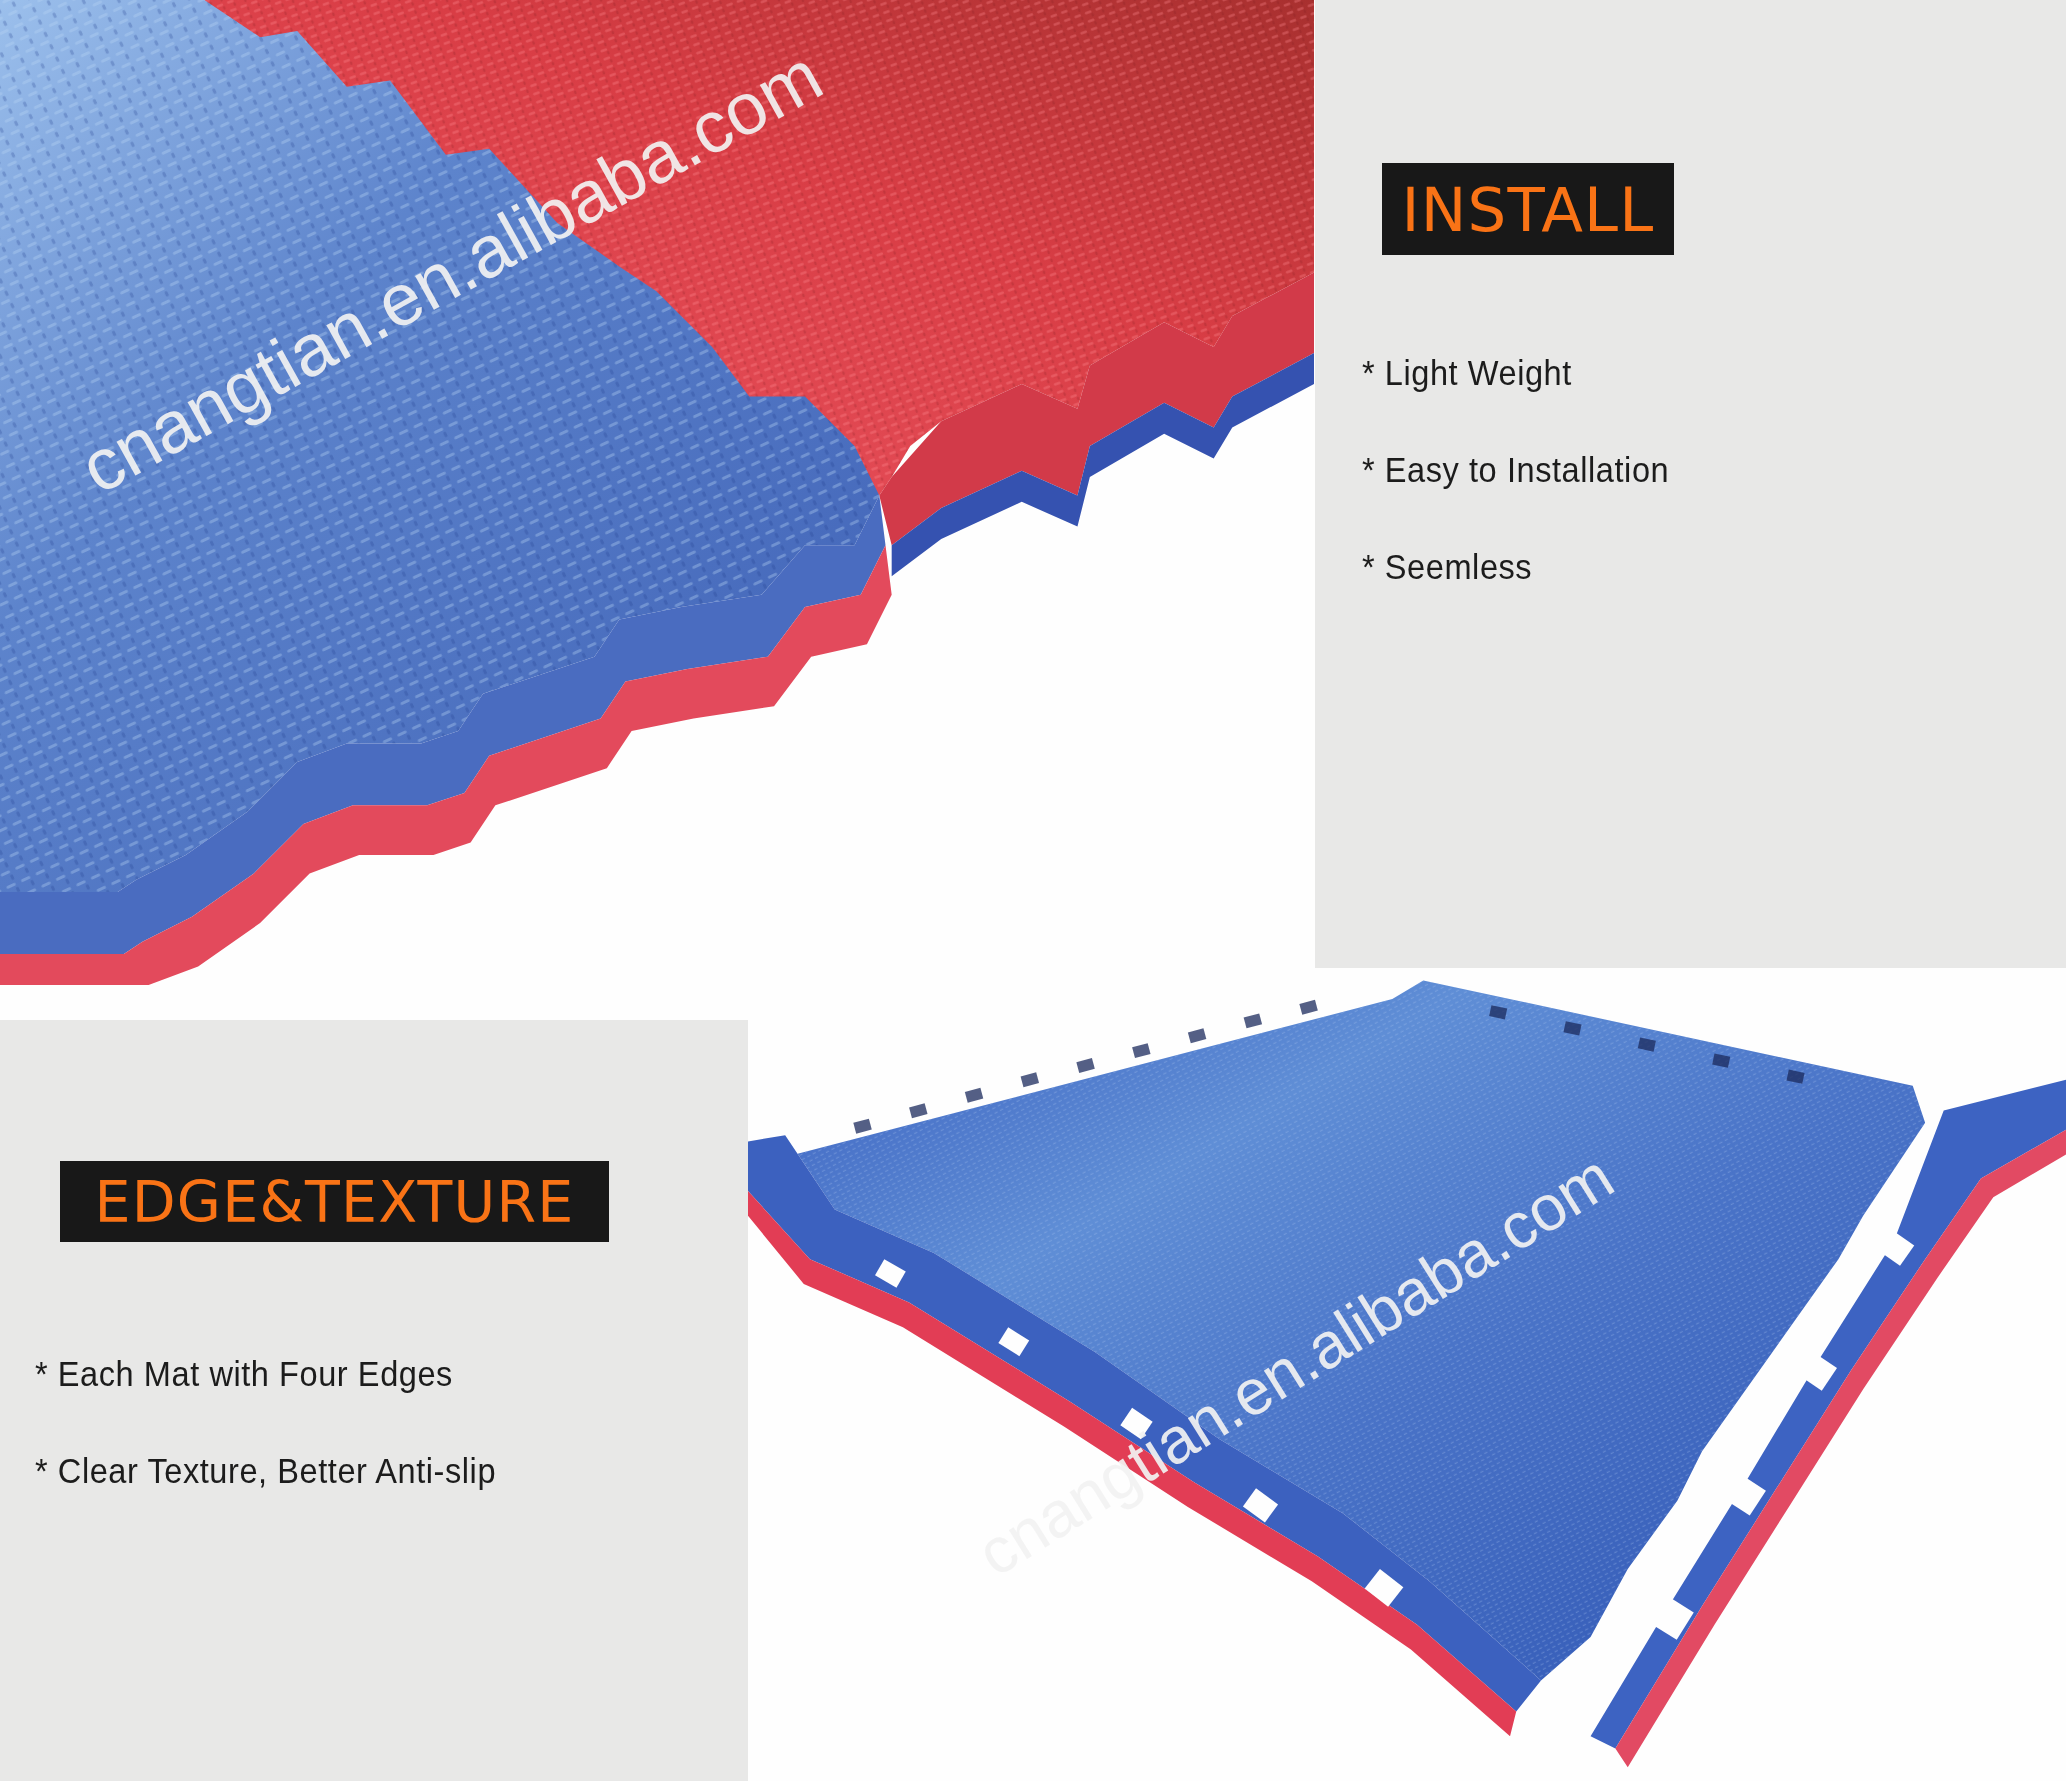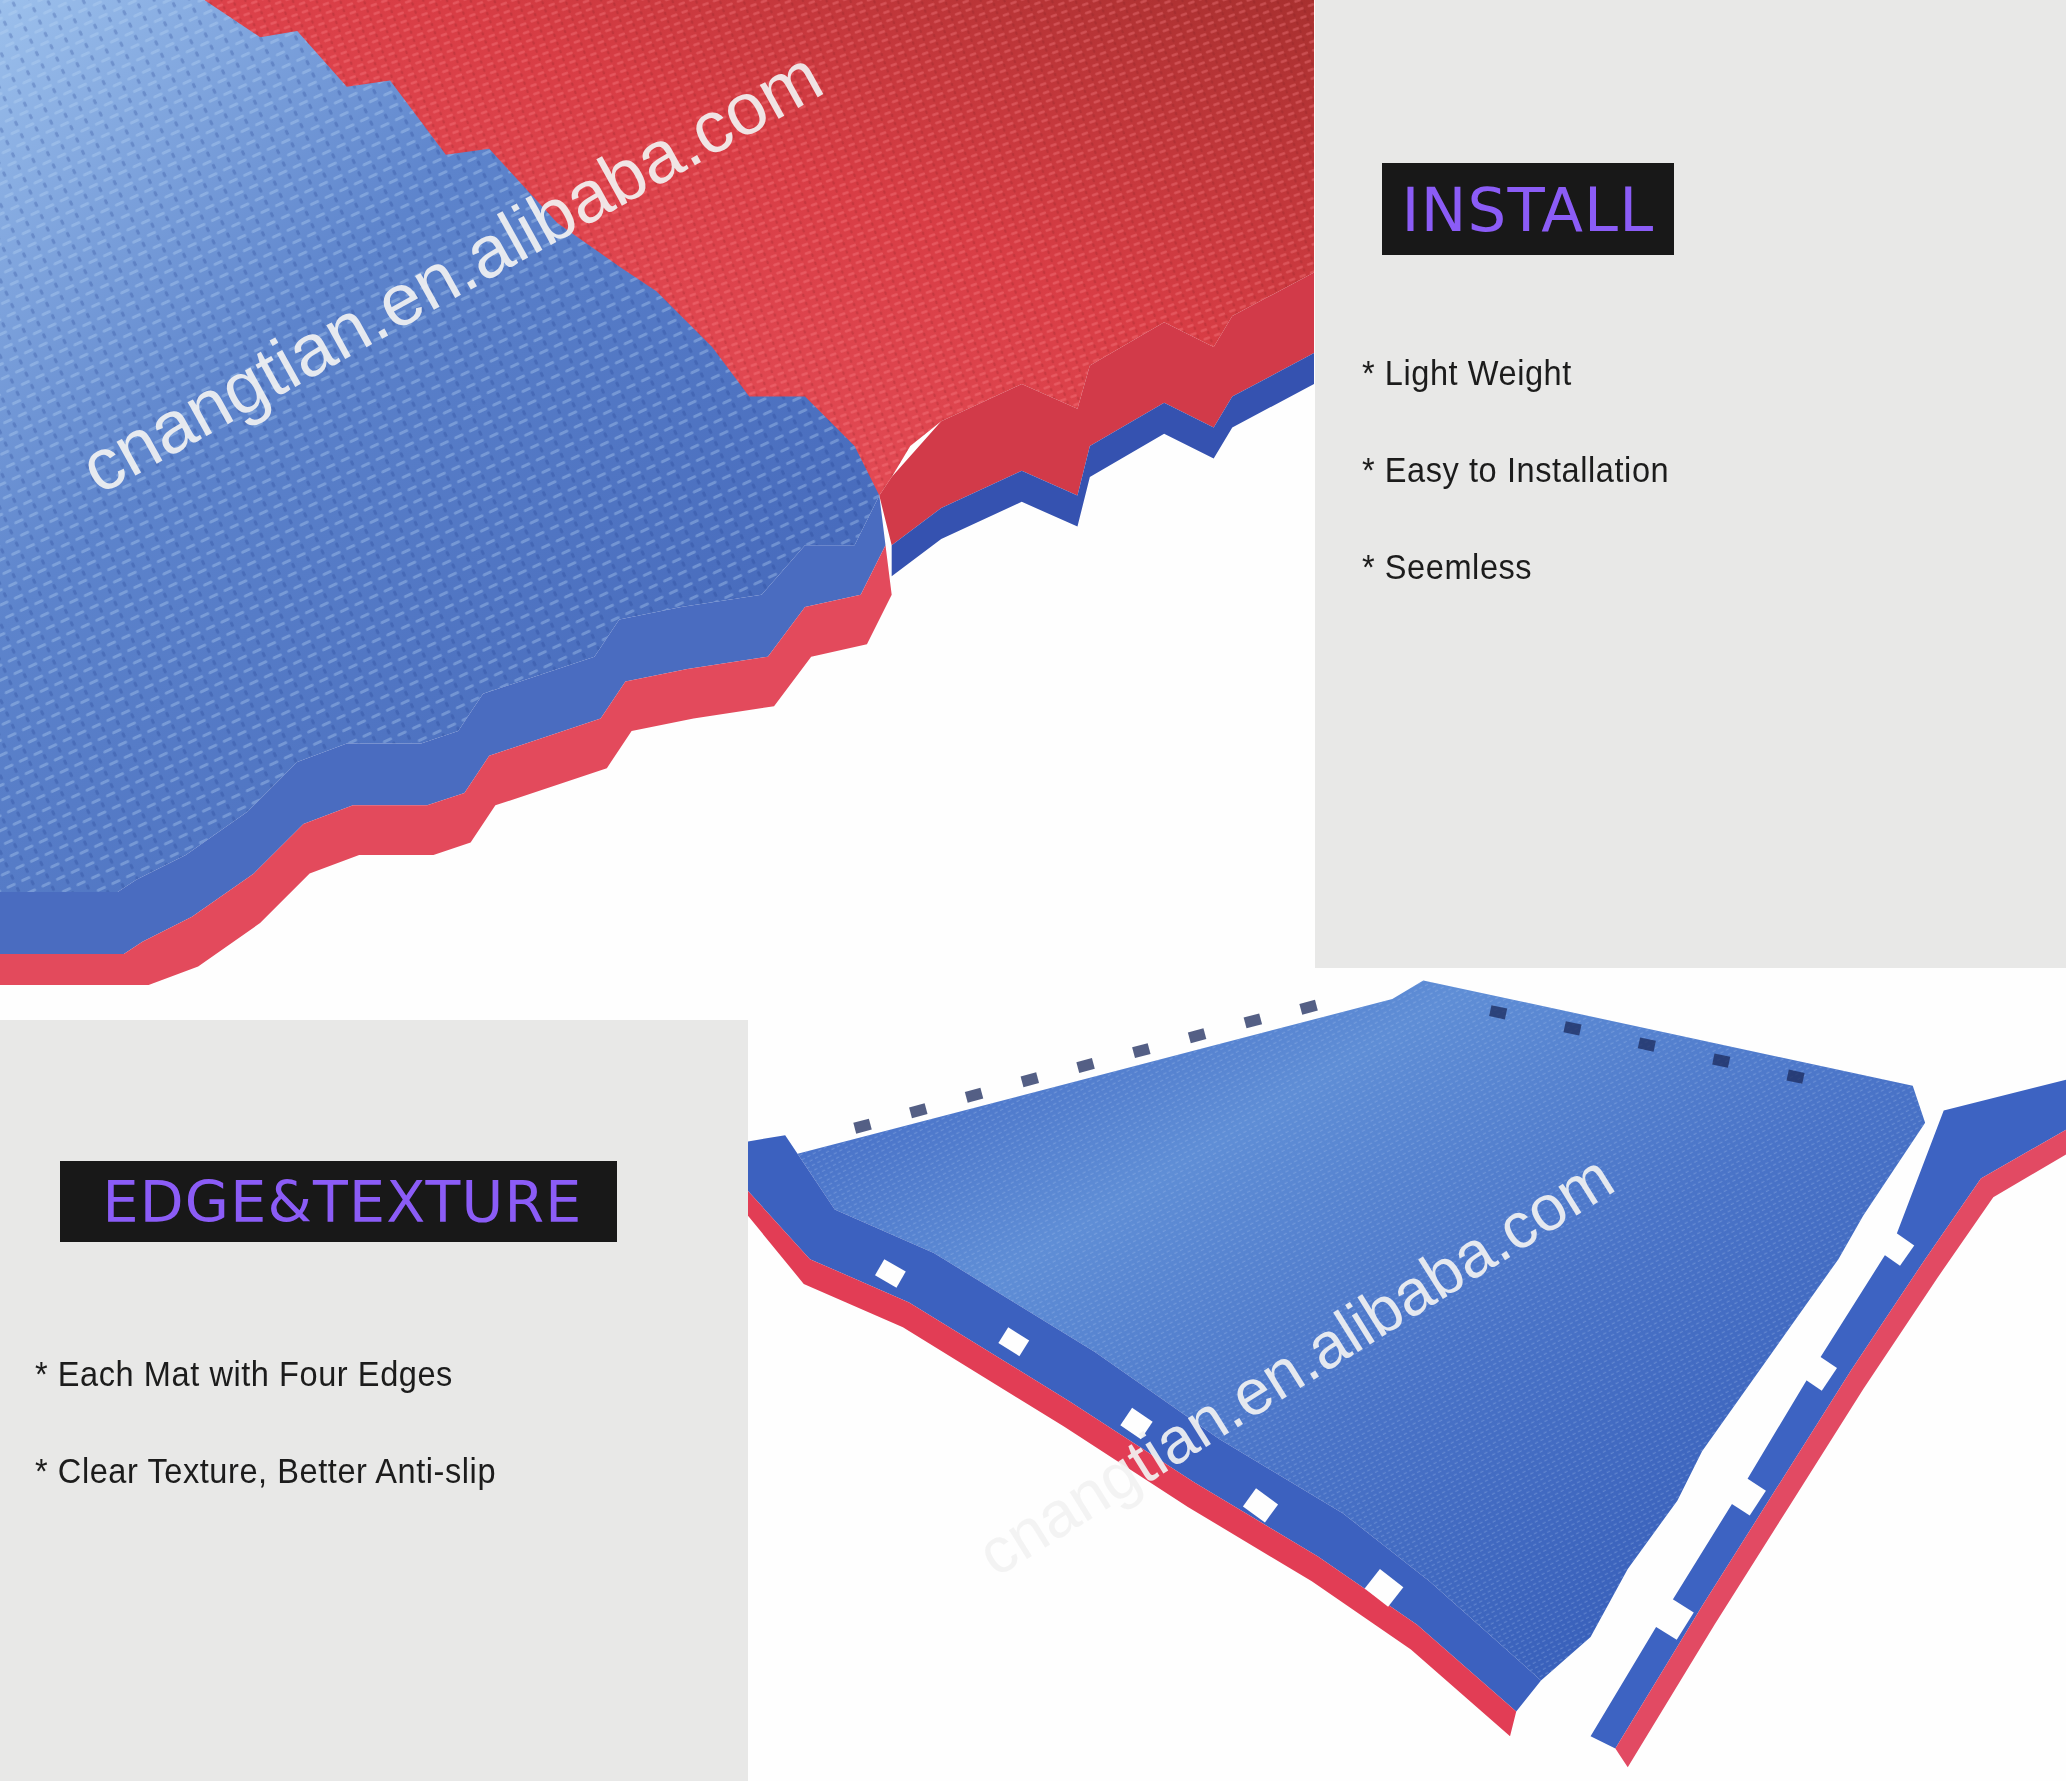--- a/index.html
+++ b/index.html
@@ -13,27 +13,27 @@
   
   #top-photo { left: 0; top: 0; width: 1314px; height: 985px; overflow: hidden; background: #fefefe; }
   #top-photo svg { width: 100%; height: 100%; display: block; }
 
   
   .gray-panel { background: #e8e8e7; }
   #install-panel { left: 1315px; top: 0; width: 751px; height: 968px; }
   #edge-panel { left: 0; top: 1020px; width: 748px; height: 762px; }
 
   .title-box {
-    position: absolute; background: #181818; color: #8b5cf6;
+    position: absolute; background: #181818; color: #f97316;
     font-family: "DejaVu Sans", sans-serif; font-weight: normal;
     display: flex; align-items: center; justify-content: center;
     letter-spacing: 1.2px;
   }
   #install-title { left: 67px; top: 163px; width: 292px; height: 92px; font-size: 61px; }
-  #edge-title { left: 60px; top: 141px; width: 549px; height: 81px; font-size: 57px; padding-left: 8px; }
+  #edge-title { left: 60px; top: 141px; width: 549px; height: 81px; font-size: 57px; }
 
   .bullet {
     position: absolute; color: #1c1c1c; font-size: 35px; white-space: nowrap;
     font-family: "Liberation Sans", sans-serif; transform: scaleX(0.93); transform-origin: left center;
     letter-spacing: 0.6px;
   }
 
   
   #bottom-photo { left: 748px; top: 968px; width: 1319px; height: 814px; overflow: hidden; background: #fefefe; }
   #bottom-photo svg { width: 100%; height: 100%; display: block; }

